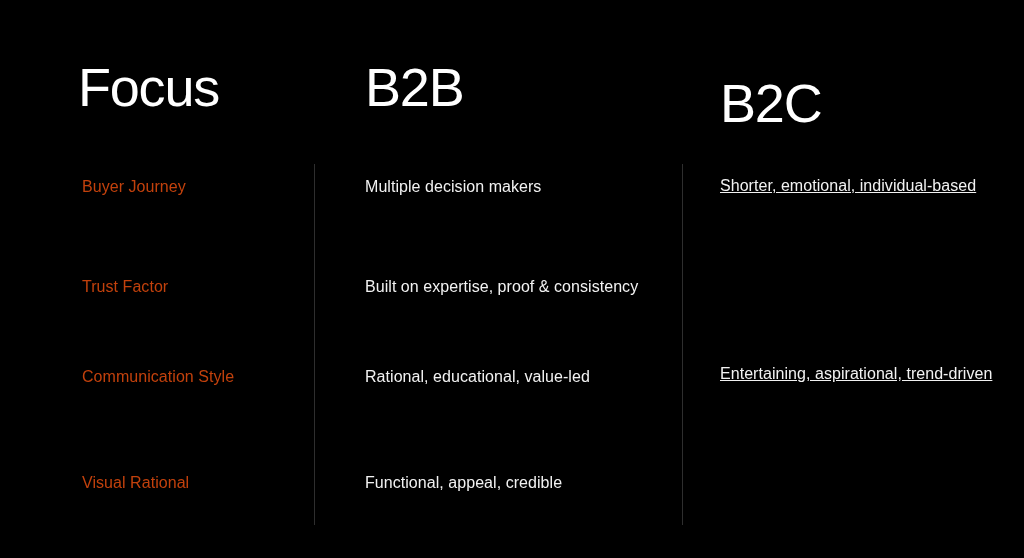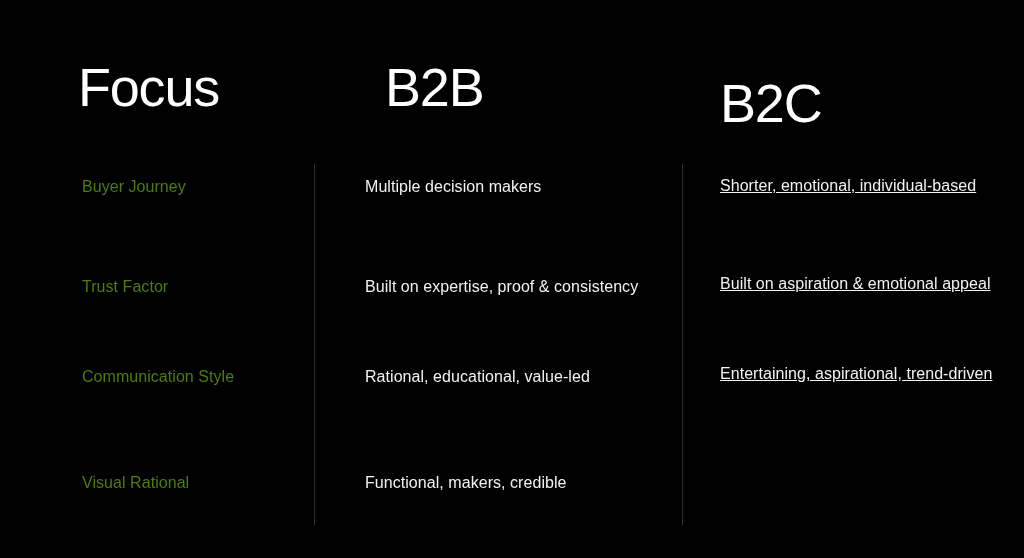--- a/index.html
+++ b/index.html
@@ -35,21 +35,21 @@
   .col-header {
     position: absolute;
     color: #ffffff;
     font-size: 54px;
     font-weight: 400;
     letter-spacing: -1.2px;
     line-height: 1;
     white-space: nowrap;
   }
   .col-header.c0 { left: 54px;  top: 60px; }
-  .col-header.c1 { left: 361px; top: 60px; }
+  .col-header.c1 { left: 341px; top: 60px; }
   .col-header.c2 { left: 696px; top: 76px; }
 
   
   .divider {
     position: absolute;
     top: 164px;
     width: 1px;
     height: 361px;
     background: #2e2e2e;
   }
@@ -79,21 +79,21 @@
     position: absolute;
     top: 0;
     font-size: 16px;
     font-weight: 400;
     line-height: 22px;
     white-space: nowrap;
     letter-spacing: 0.05px;
   }
   .cell.label {
     left: 58px;
-    color: #4d7c0f;
+    color: #c2410c;
   }
   .cell.v1 {
     left: 341px;
     color: #f2f2f2;
     text-align: right;
   }
   .cell.v2 {
     left: 696px;
     color: #f2f2f2;
     top: -3px;
@@ -119,28 +119,27 @@
 
     <div class="row r0">
       <div class="cell label">Buyer Journey</div>
       <div class="cell v1">Multiple decision makers</div>
       <div class="cell v2">Shorter, emotional, individual-based</div>
     </div>
 
     <div class="row r1">
       <div class="cell label">Trust Factor</div>
       <div class="cell v1">Built on expertise, proof &amp; consistency</div>
-      <div class="cell v2">Built on aspiration &amp; emotional appeal</div>
     </div>
 
     <div class="row r2">
       <div class="cell label">Communication Style</div>
       <div class="cell v1">Rational, educational, value-led</div>
       <div class="cell v2">Entertaining, aspirational, trend-driven</div>
     </div>
 
     <div class="row r3">
       <div class="cell label">Visual Rational</div>
-      <div class="cell v1">Functional, makers, credible</div>
+      <div class="cell v1">Functional, appeal, credible</div>
     </div>
 
   </div>
 </div>
 
 </body></html>

